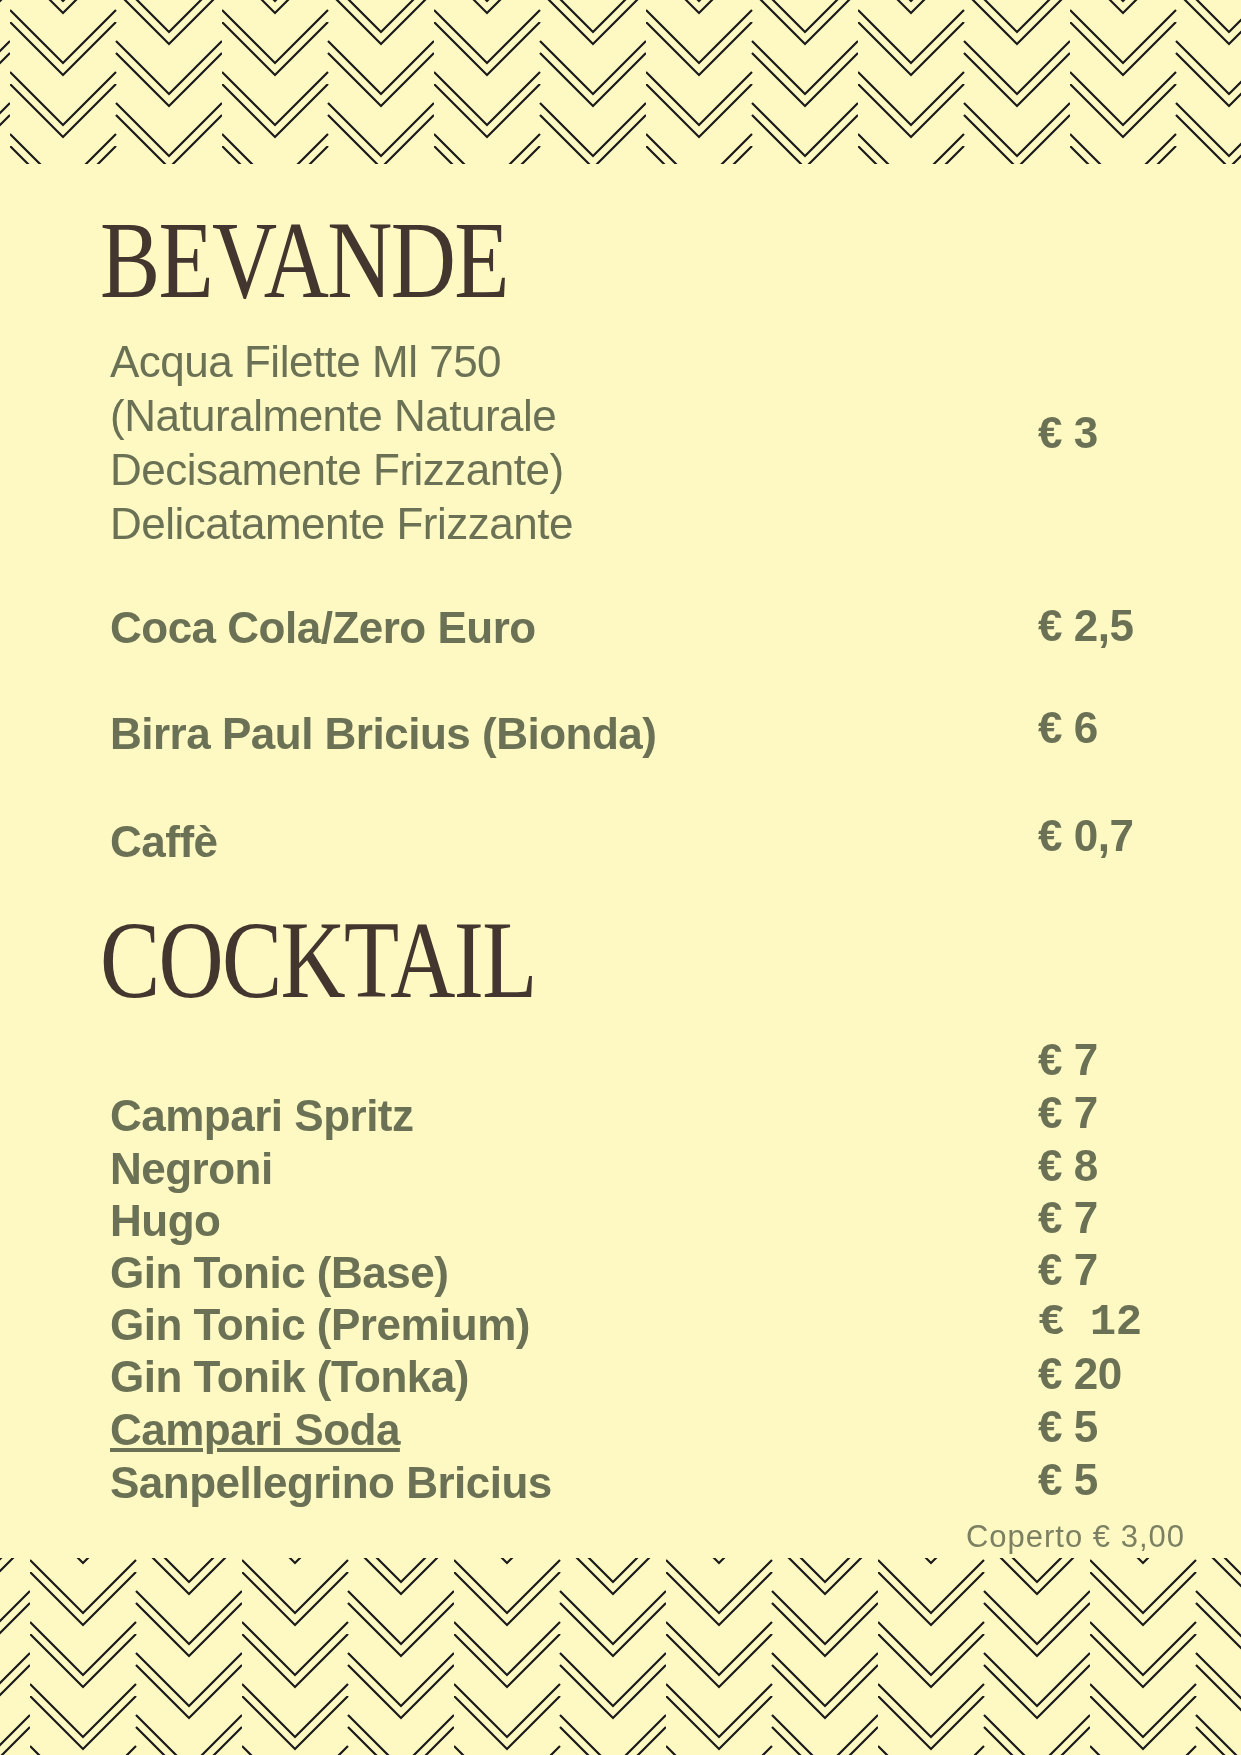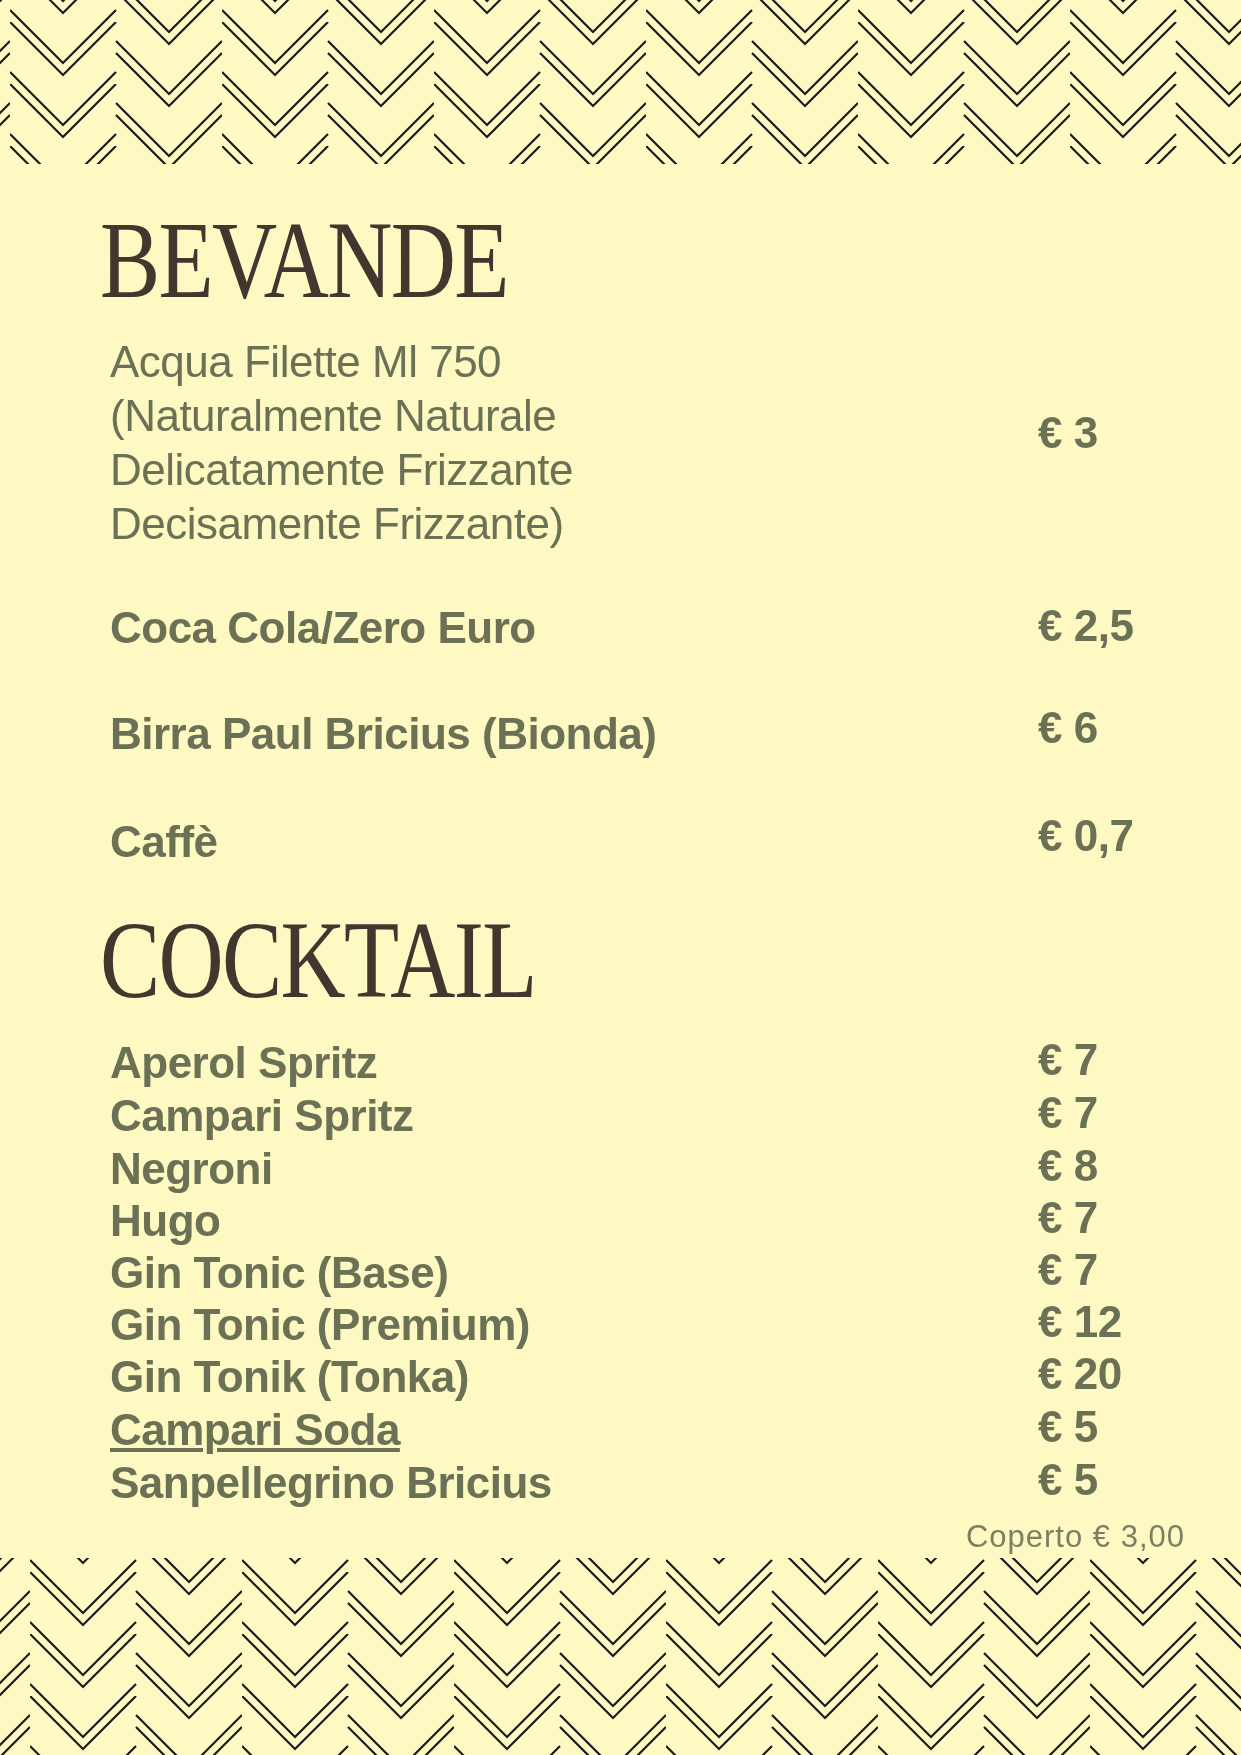--- a/index.html
+++ b/index.html
@@ -80,53 +80,52 @@
       </defs>
       <rect x="0" y="0" width="1241" height="164" fill="url(#hb-top)"></rect>
     </svg>
   </div>
 
   <div class="section-title" style="top:205px;">BEVANDE</div>
 
   <div class="multi-line-name" style="top:335px;">
     <div>Acqua Filette Ml 750</div>
     <div>(Naturalmente Naturale</div>
+    <div>Decisamente Frizzante)</div>
     <div>Delicatamente Frizzante</div>
-    <div>Decisamente Frizzante)</div>
   </div>
   <div class="item-price" style="top:411px;">€ 3</div>
 
   <div class="item-name" style="top:606px;">Coca Cola/Zero Euro</div>
   <div class="item-price" style="top:604px;">€ 2,5</div>
 
   <div class="item-name" style="top:712px;">Birra Paul Bricius (Bionda)</div>
   <div class="item-price" style="top:706px;">€ 6</div>
 
   <div class="item-name" style="top:820px;text-align:center;">Caffè</div>
   <div class="item-price" style="top:814px;">€ 0,7</div>
 
   <div class="section-title" style="top:905px;">COCKTAIL</div>
 
-  <div class="item-name" style="top:1041px;">Aperol Spritz</div>
   <div class="item-price" style="top:1038px;">€ 7</div>
 
   <div class="item-name" style="top:1094px;">Campari Spritz</div>
   <div class="item-price" style="top:1091px;">€ 7</div>
 
   <div class="item-name" style="top:1147px;">Negroni</div>
   <div class="item-price" style="top:1144px;">€ 8</div>
 
   <div class="item-name" style="top:1199px;">Hugo</div>
   <div class="item-price" style="top:1196px;">€ 7</div>
 
   <div class="item-name" style="top:1251px;">Gin Tonic (Base)</div>
   <div class="item-price" style="top:1248px;">€ 7</div>
 
   <div class="item-name" style="top:1303px;">Gin Tonic (Premium)</div>
-  <div class="item-price" style="top:1300px;">€ 12</div>
+  <div class="item-price" style="top:1300px;font-family:Liberation Mono, monospace;">€ 12</div>
 
   <div class="item-name" style="top:1355px;">Gin Tonik (Tonka)</div>
   <div class="item-price" style="top:1352px;">€ 20</div>
 
   <div class="item-name" style="top:1408px;text-decoration:underline;">Campari Soda</div>
   <div class="item-price" style="top:1405px;">€ 5</div>
 
   <div class="item-name" style="top:1461px;">Sanpellegrino Bricius</div>
   <div class="item-price" style="top:1458px;">€ 5</div>
 

